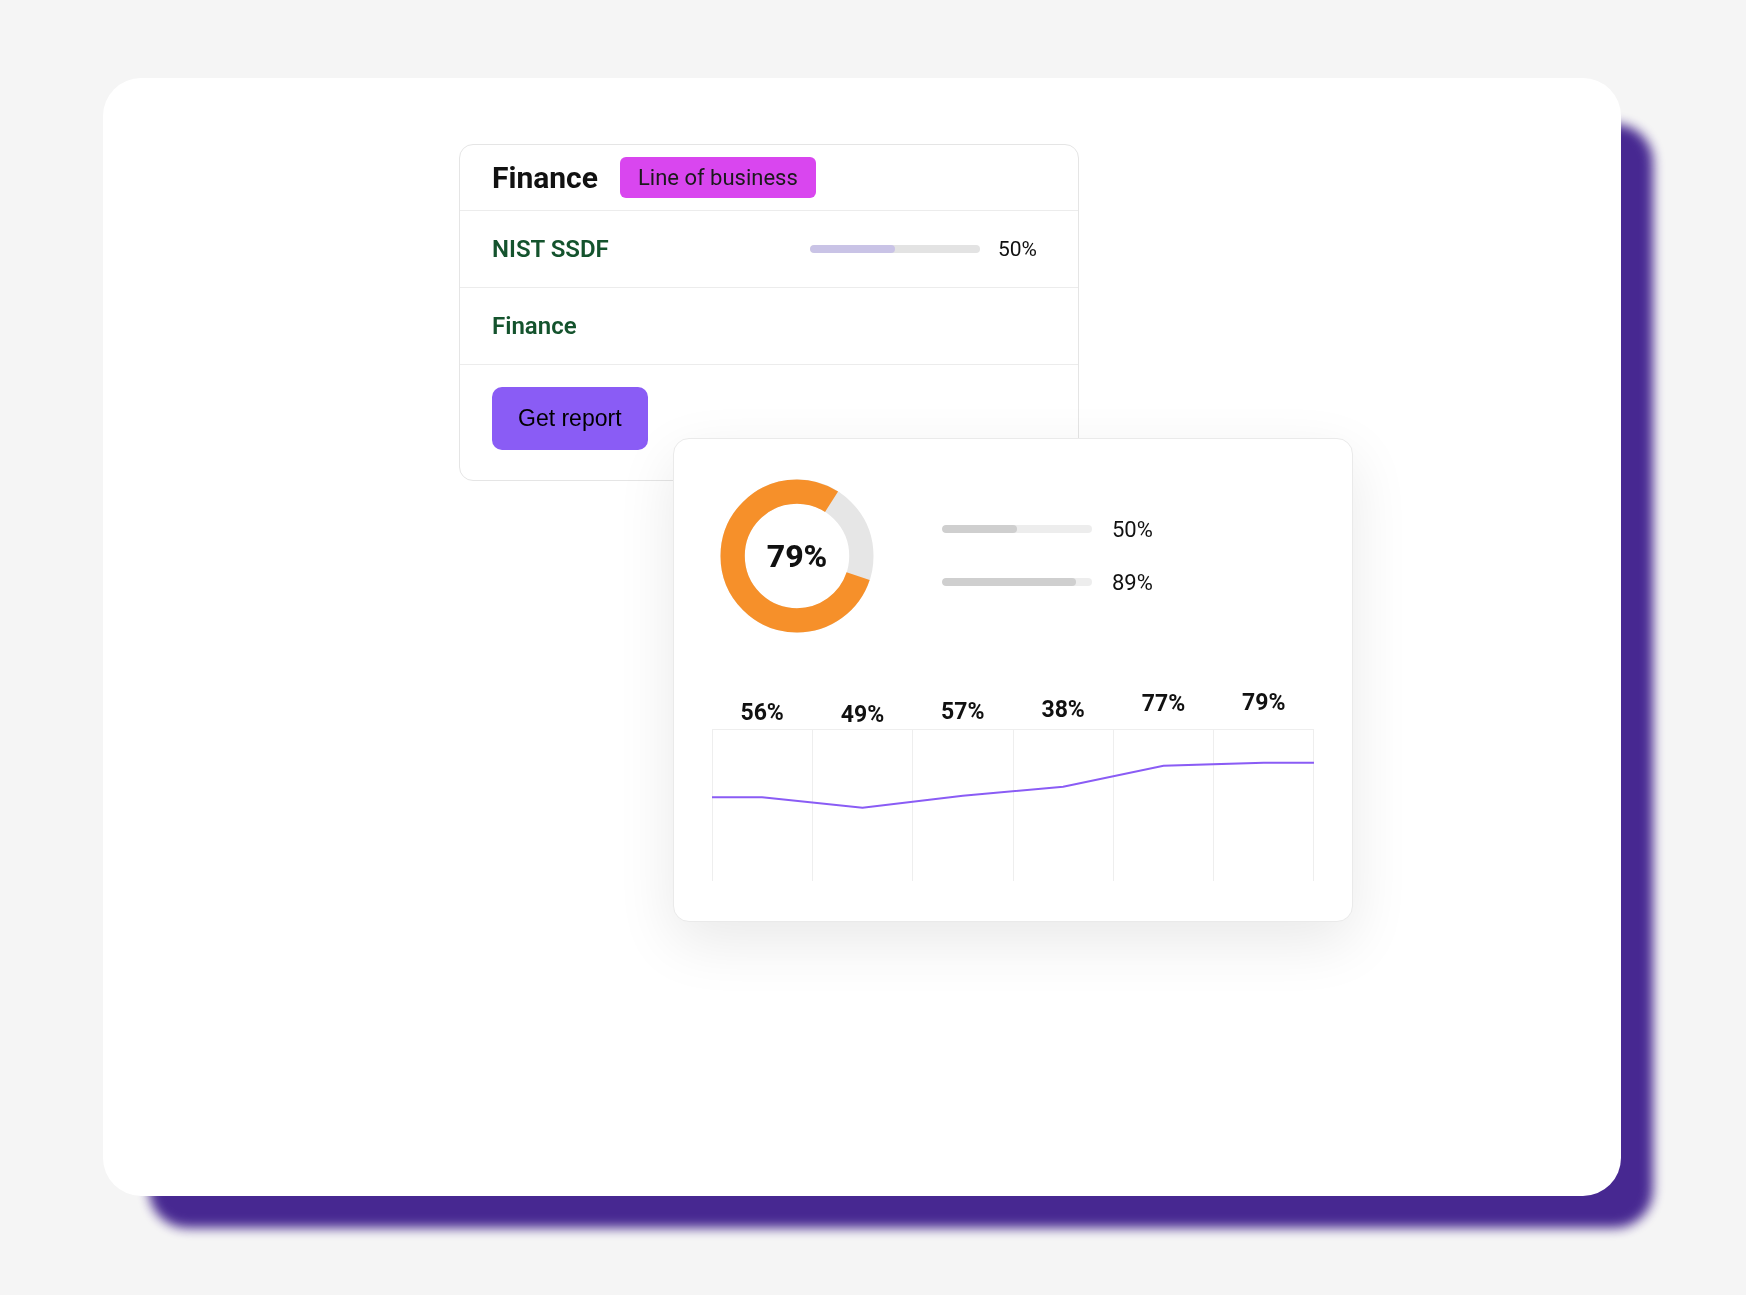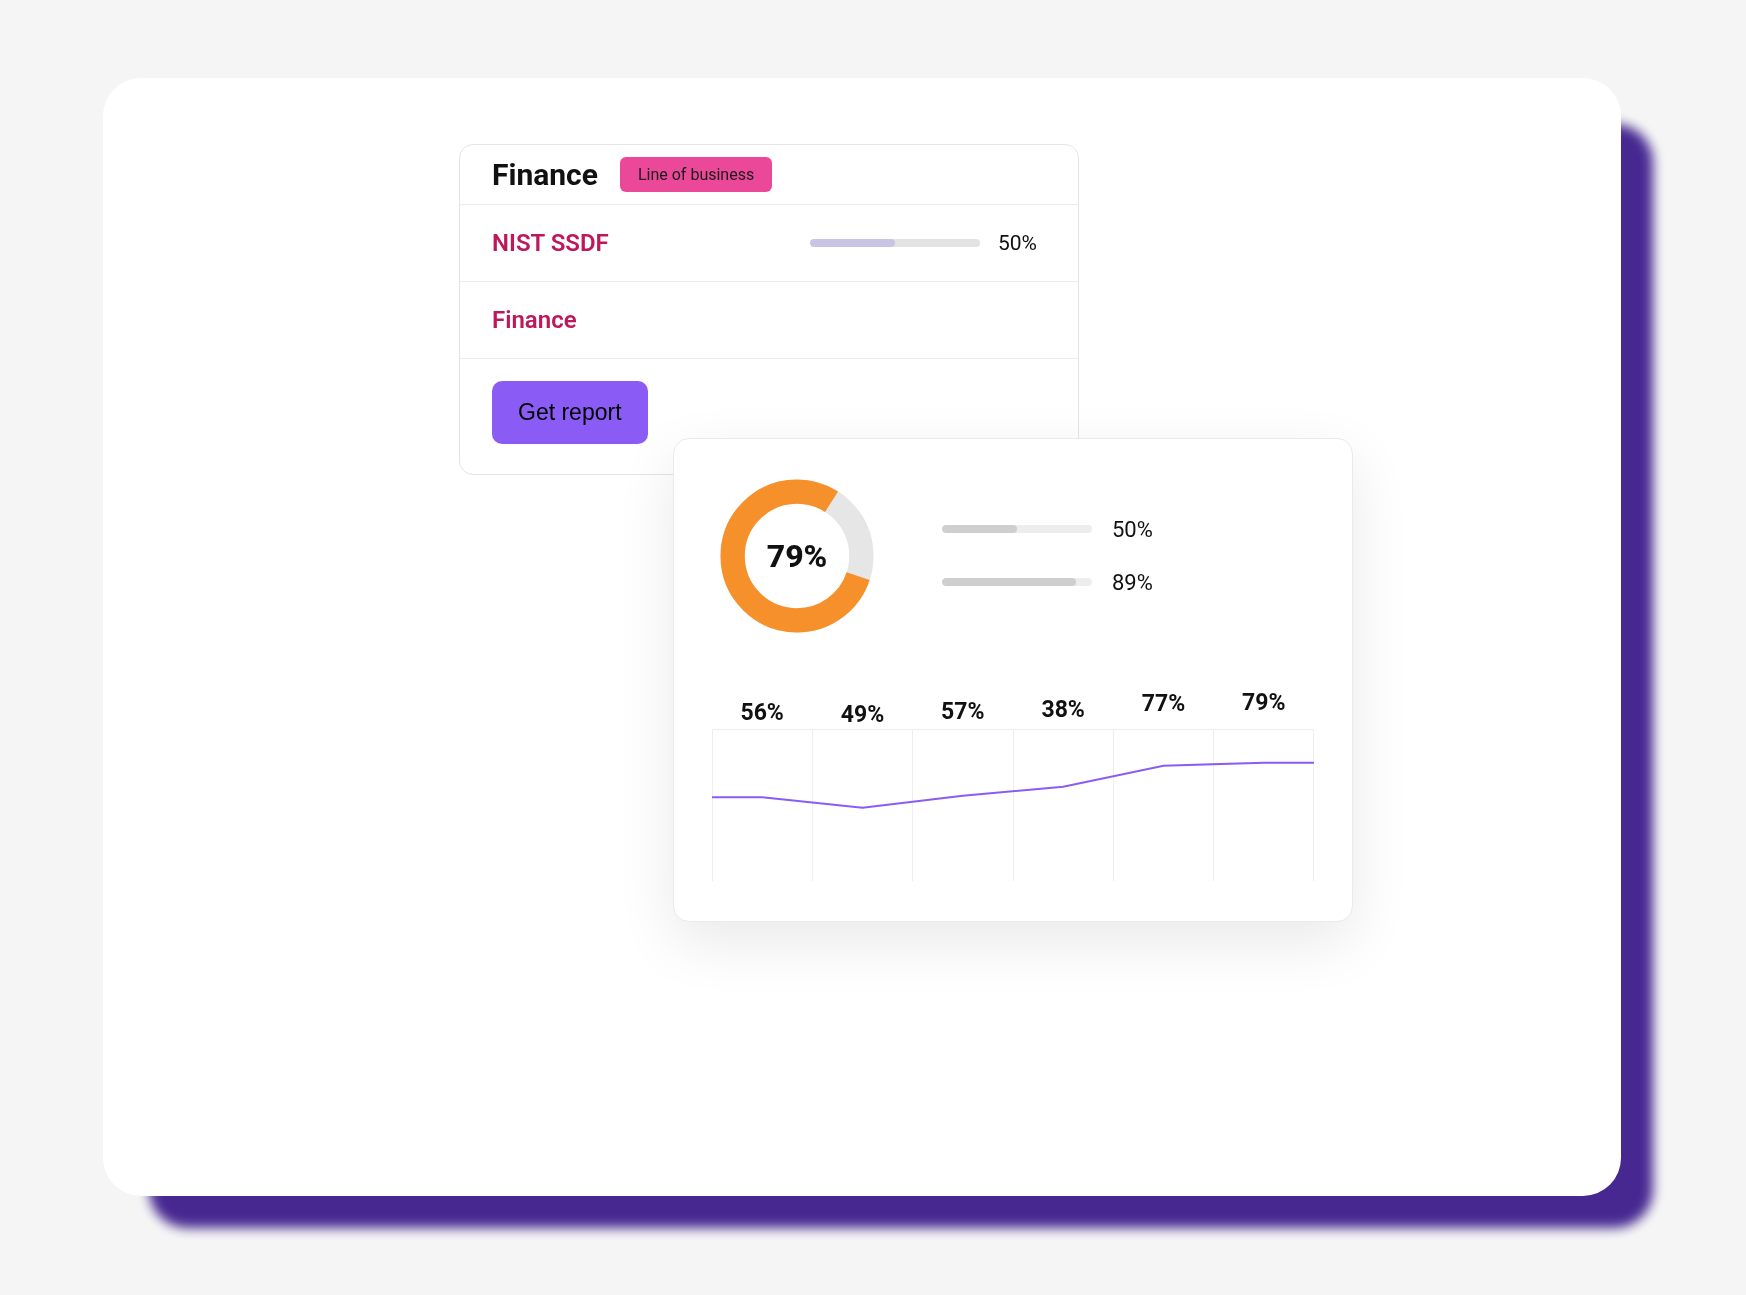--- a/index.html
+++ b/index.html
@@ -55,39 +55,39 @@
       gap: 22px;
       padding: 12px 32px;
       border-bottom: 1px solid #ececec;
     }
     .finance-title {
       font-size: 30px;
       font-weight: 700;
       color: #111;
     }
     .lob-badge {
-      background: #ec4899;
+      background: #d946ef;
       color: #1a1a1a;
-      font-size: 16px;
+      font-size: 22px;
       padding: 8px 18px;
       border-radius: 6px;
       font-weight: 400;
     }
     .framework-row {
       display: flex;
       align-items: center;
       justify-content: space-between;
       padding: 24px 32px;
       border-bottom: 1px solid #ececec;
       gap: 20px;
     }
     .framework-label {
       font-size: 24px;
       font-weight: 600;
-      color: #be185d;
+      color: #14532d;
       flex: 0 0 auto;
       min-width: 150px;
     }
     .progress-wrap {
       display: flex;
       align-items: center;
       gap: 18px;
       flex: 0 0 auto;
     }
     .progress-bar {

